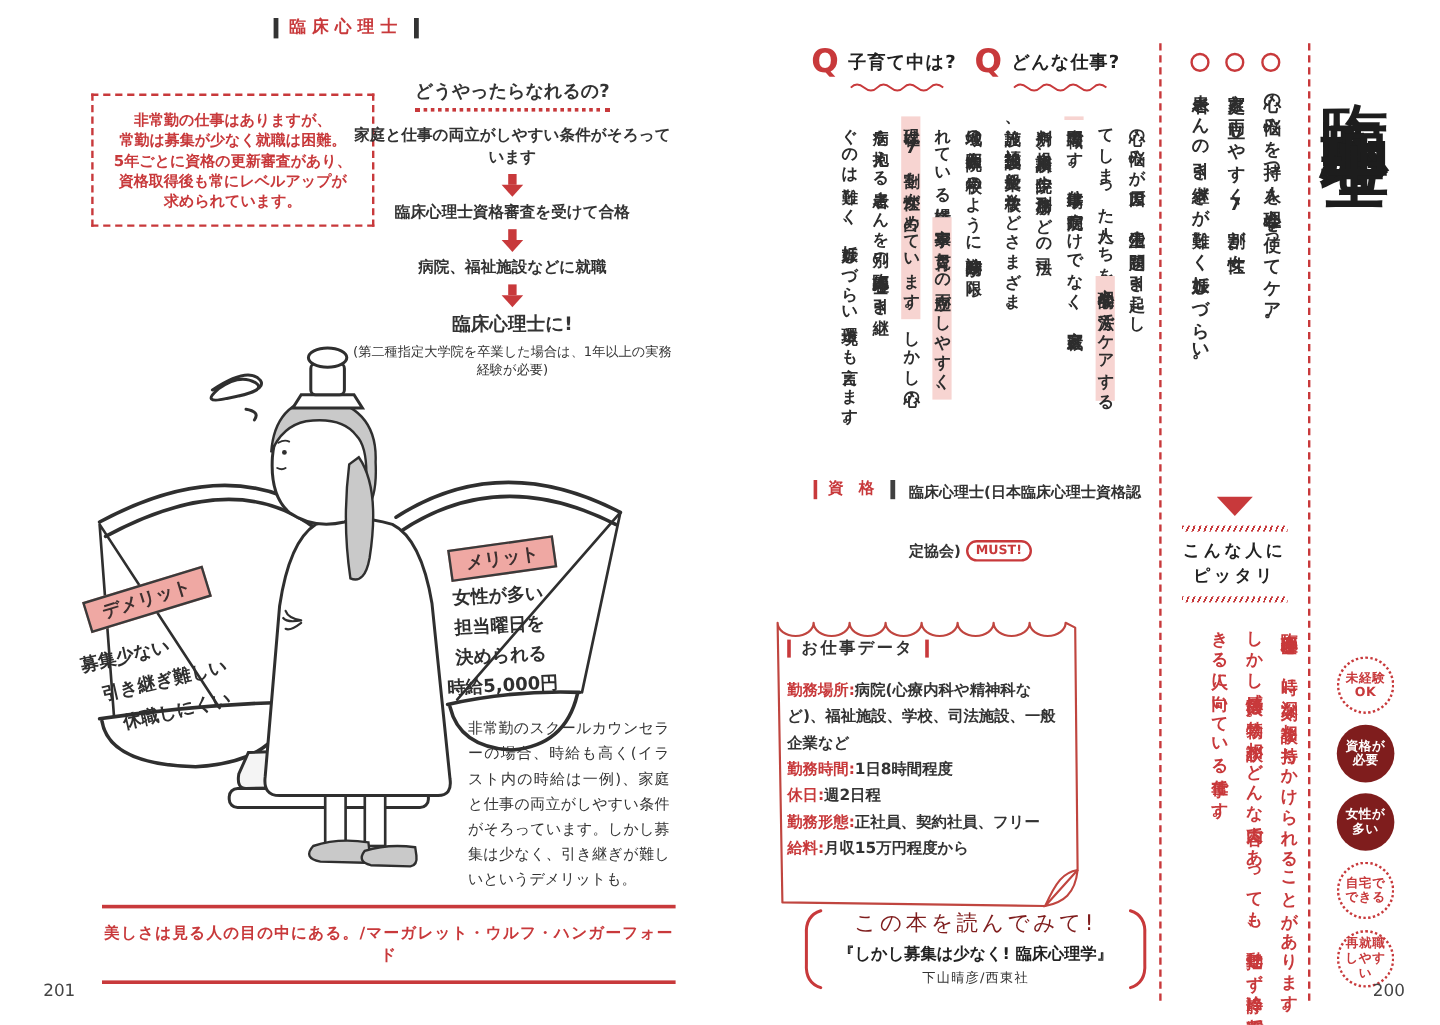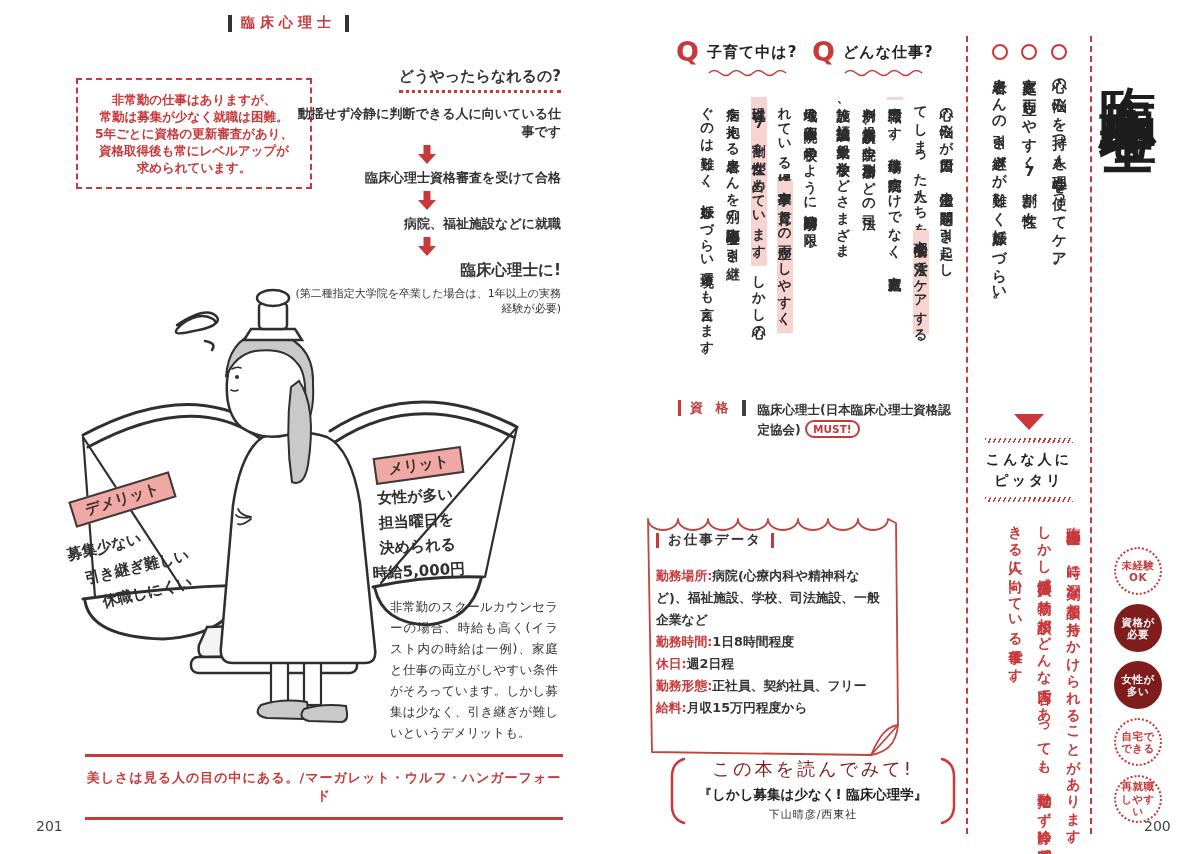--- a/index.html
+++ b/index.html
@@ -8,21 +8,21 @@
   .abs{position:absolute;}
 
   
   .header-tag{left:228px;top:14px;display:flex;align-items:center;gap:9px;}
   .header-bar{width:4px;height:17px;background:#333;}
   .header-txt{color:#c8393b;font-size:14px;font-weight:700;letter-spacing:5px;}
 
   .caution-box{left:76px;top:78px;width:224px;border:2px dashed #c8393b;padding:11px 4px;
     text-align:center;color:#c8393b;font-size:12.5px;font-weight:700;line-height:17px;}
 
-  .flow{left:293px;top:66px;width:268px;text-align:right;}
+  .flow{left:293px;top:66px;width:268px;text-align:center;}
   .flow-title{display:inline-block;font-size:15px;font-weight:700;color:#333;
     border-bottom:3px dotted #c8393b;padding-bottom:4px;}
   .flow-steps{margin-top:12px;}
   .flow-step{font-size:13px;font-weight:700;color:#333;line-height:18px;}
   .flow-step.final{font-size:15.5px;margin-top:2px;}
   .flow-arrow{position:relative;height:22px;margin:3px 0;}
   .flow-arrow::before{content:"";position:absolute;left:50%;transform:translateX(-50%);top:1px;width:7px;height:9px;background:#c8393b;}
   .flow-arrow::after{content:"";position:absolute;left:50%;transform:translateX(-50%);top:10px;
     border:9px solid transparent;border-top:10px solid #c8393b;border-bottom:none;}
   .flow-note{margin-top:7px;font-size:11px;color:#333;line-height:15px;}
@@ -54,21 +54,21 @@
   .qbody{margin-top:16px;height:322px;display:flex;flex-direction:row-reverse;justify-content:flex-start;gap:11px;}
   .vcol{writing-mode:vertical-rl;-webkit-writing-mode:vertical-rl;text-orientation:upright;-webkit-text-orientation:upright;
     font-size:13.5px;font-weight:600;letter-spacing:1px;line-height:1.1;color:#2d2d2d;}
   .hl{background:#f7d4d1;}
 
   .qual-row{left:678px;top:400px;width:282px;display:flex;align-items:flex-start;gap:12px;}
   .qual-label{border-left:3px solid #c8393b;border-right:4px solid #404040;padding:0 9px;
     color:#c8393b;font-size:13px;font-weight:700;letter-spacing:4px;line-height:16px;white-space:nowrap;}
   .qual-value{width:195px;font-size:12.5px;font-weight:700;color:#333;line-height:20px;}
   .must-badge{display:inline-block;border:2px solid #c8393b;border-radius:10px;color:#c8393b;
-    font-size:10.5px;font-weight:800;padding:0 6px;line-height:14px;vertical-align:1px;}
+    font-size:10.5px;font-weight:800;padding:0 6px;line-height:14px;vertical-align:1px;margin-top:30px;}
 
   
   .summary-col{left:966px;top:36px;width:126px;height:798px;border-left:2px dashed #c8393b;border-right:2px dashed #c8393b;box-sizing:border-box;}
   .bullets{height:356px;display:flex;flex-direction:row-reverse;justify-content:center;gap:13px;padding-top:8px;}
   .bullet{writing-mode:vertical-rl;-webkit-writing-mode:vertical-rl;text-orientation:upright;-webkit-text-orientation:upright;
     font-size:14.5px;font-weight:700;letter-spacing:1.5px;color:#2d2d2d;line-height:1.1;}
   .ring{display:inline-block;width:12px;height:12px;border:2px solid #c8393b;border-radius:50%;margin:0 0 7px 0;}
   .fit-triangle{width:0;height:0;border-left:15px solid transparent;border-right:15px solid transparent;
     border-top:16px solid #c8393b;margin:14px auto 8px auto;}
   .hatch{width:88px;height:5px;margin:0 auto;
@@ -123,21 +123,21 @@
       <div class="ln">非常勤の仕事はありますが、</div>
       <div class="ln">常勤は募集が少なく就職は困難。</div>
       <div class="ln">5年ごとに資格の更新審査があり、</div>
       <div class="ln">資格取得後も常にレベルアップが</div>
       <div class="ln">求められています。</div>
     </div>
 
   <div class="abs flow">
     <div><span class="flow-title">どうやったらなれるの?</span></div>
     <div class="flow-steps">
-        <div class="flow-step">動揺せず冷静に判断できる人に向いている仕事です</div>
+        <div class="flow-step">家庭と仕事の両立がしやすい条件がそろっています</div>
         <div class="flow-arrow"></div>
         <div class="flow-step">臨床心理士資格審査を受けて合格</div>
         <div class="flow-arrow"></div>
         <div class="flow-step">病院、福祉施設などに就職</div>
         <div class="flow-arrow"></div>
         <div class="flow-step final">臨床心理士に!</div>
       </div>
     <div class="flow-note">(第二種指定大学院を卒業した場合は、1年以上の実務経験が必要)</div>
   </div>
 

